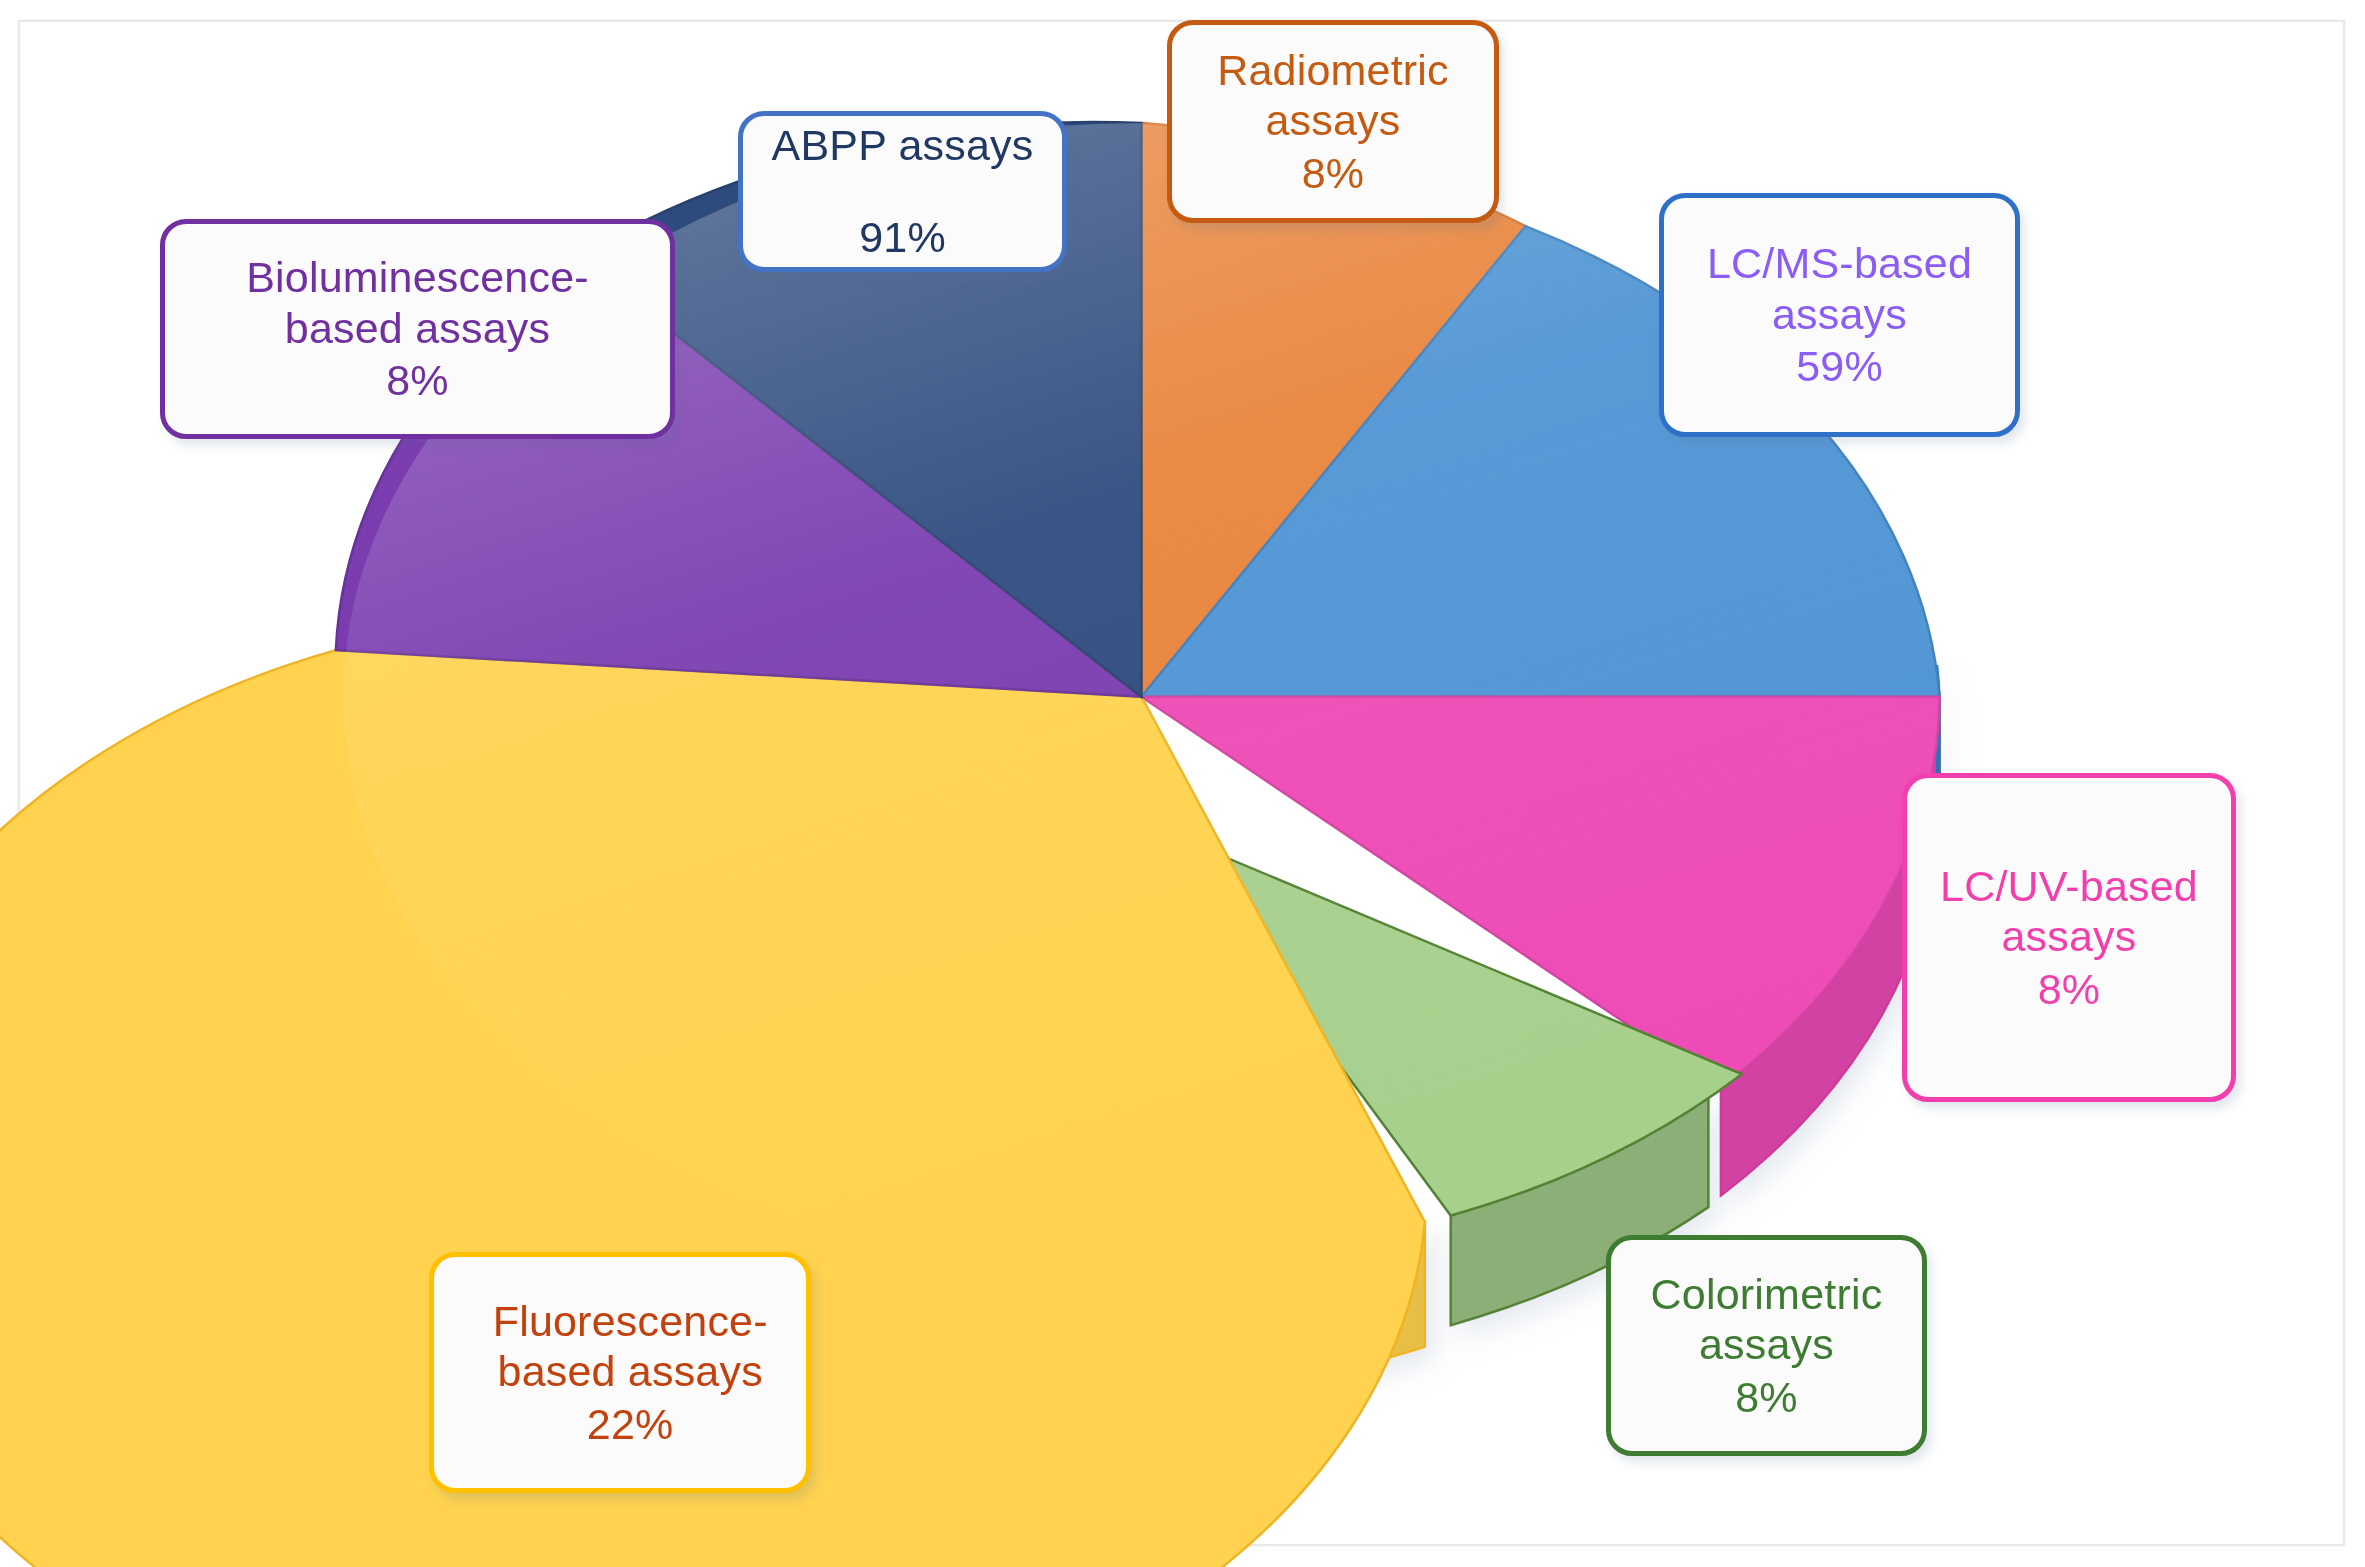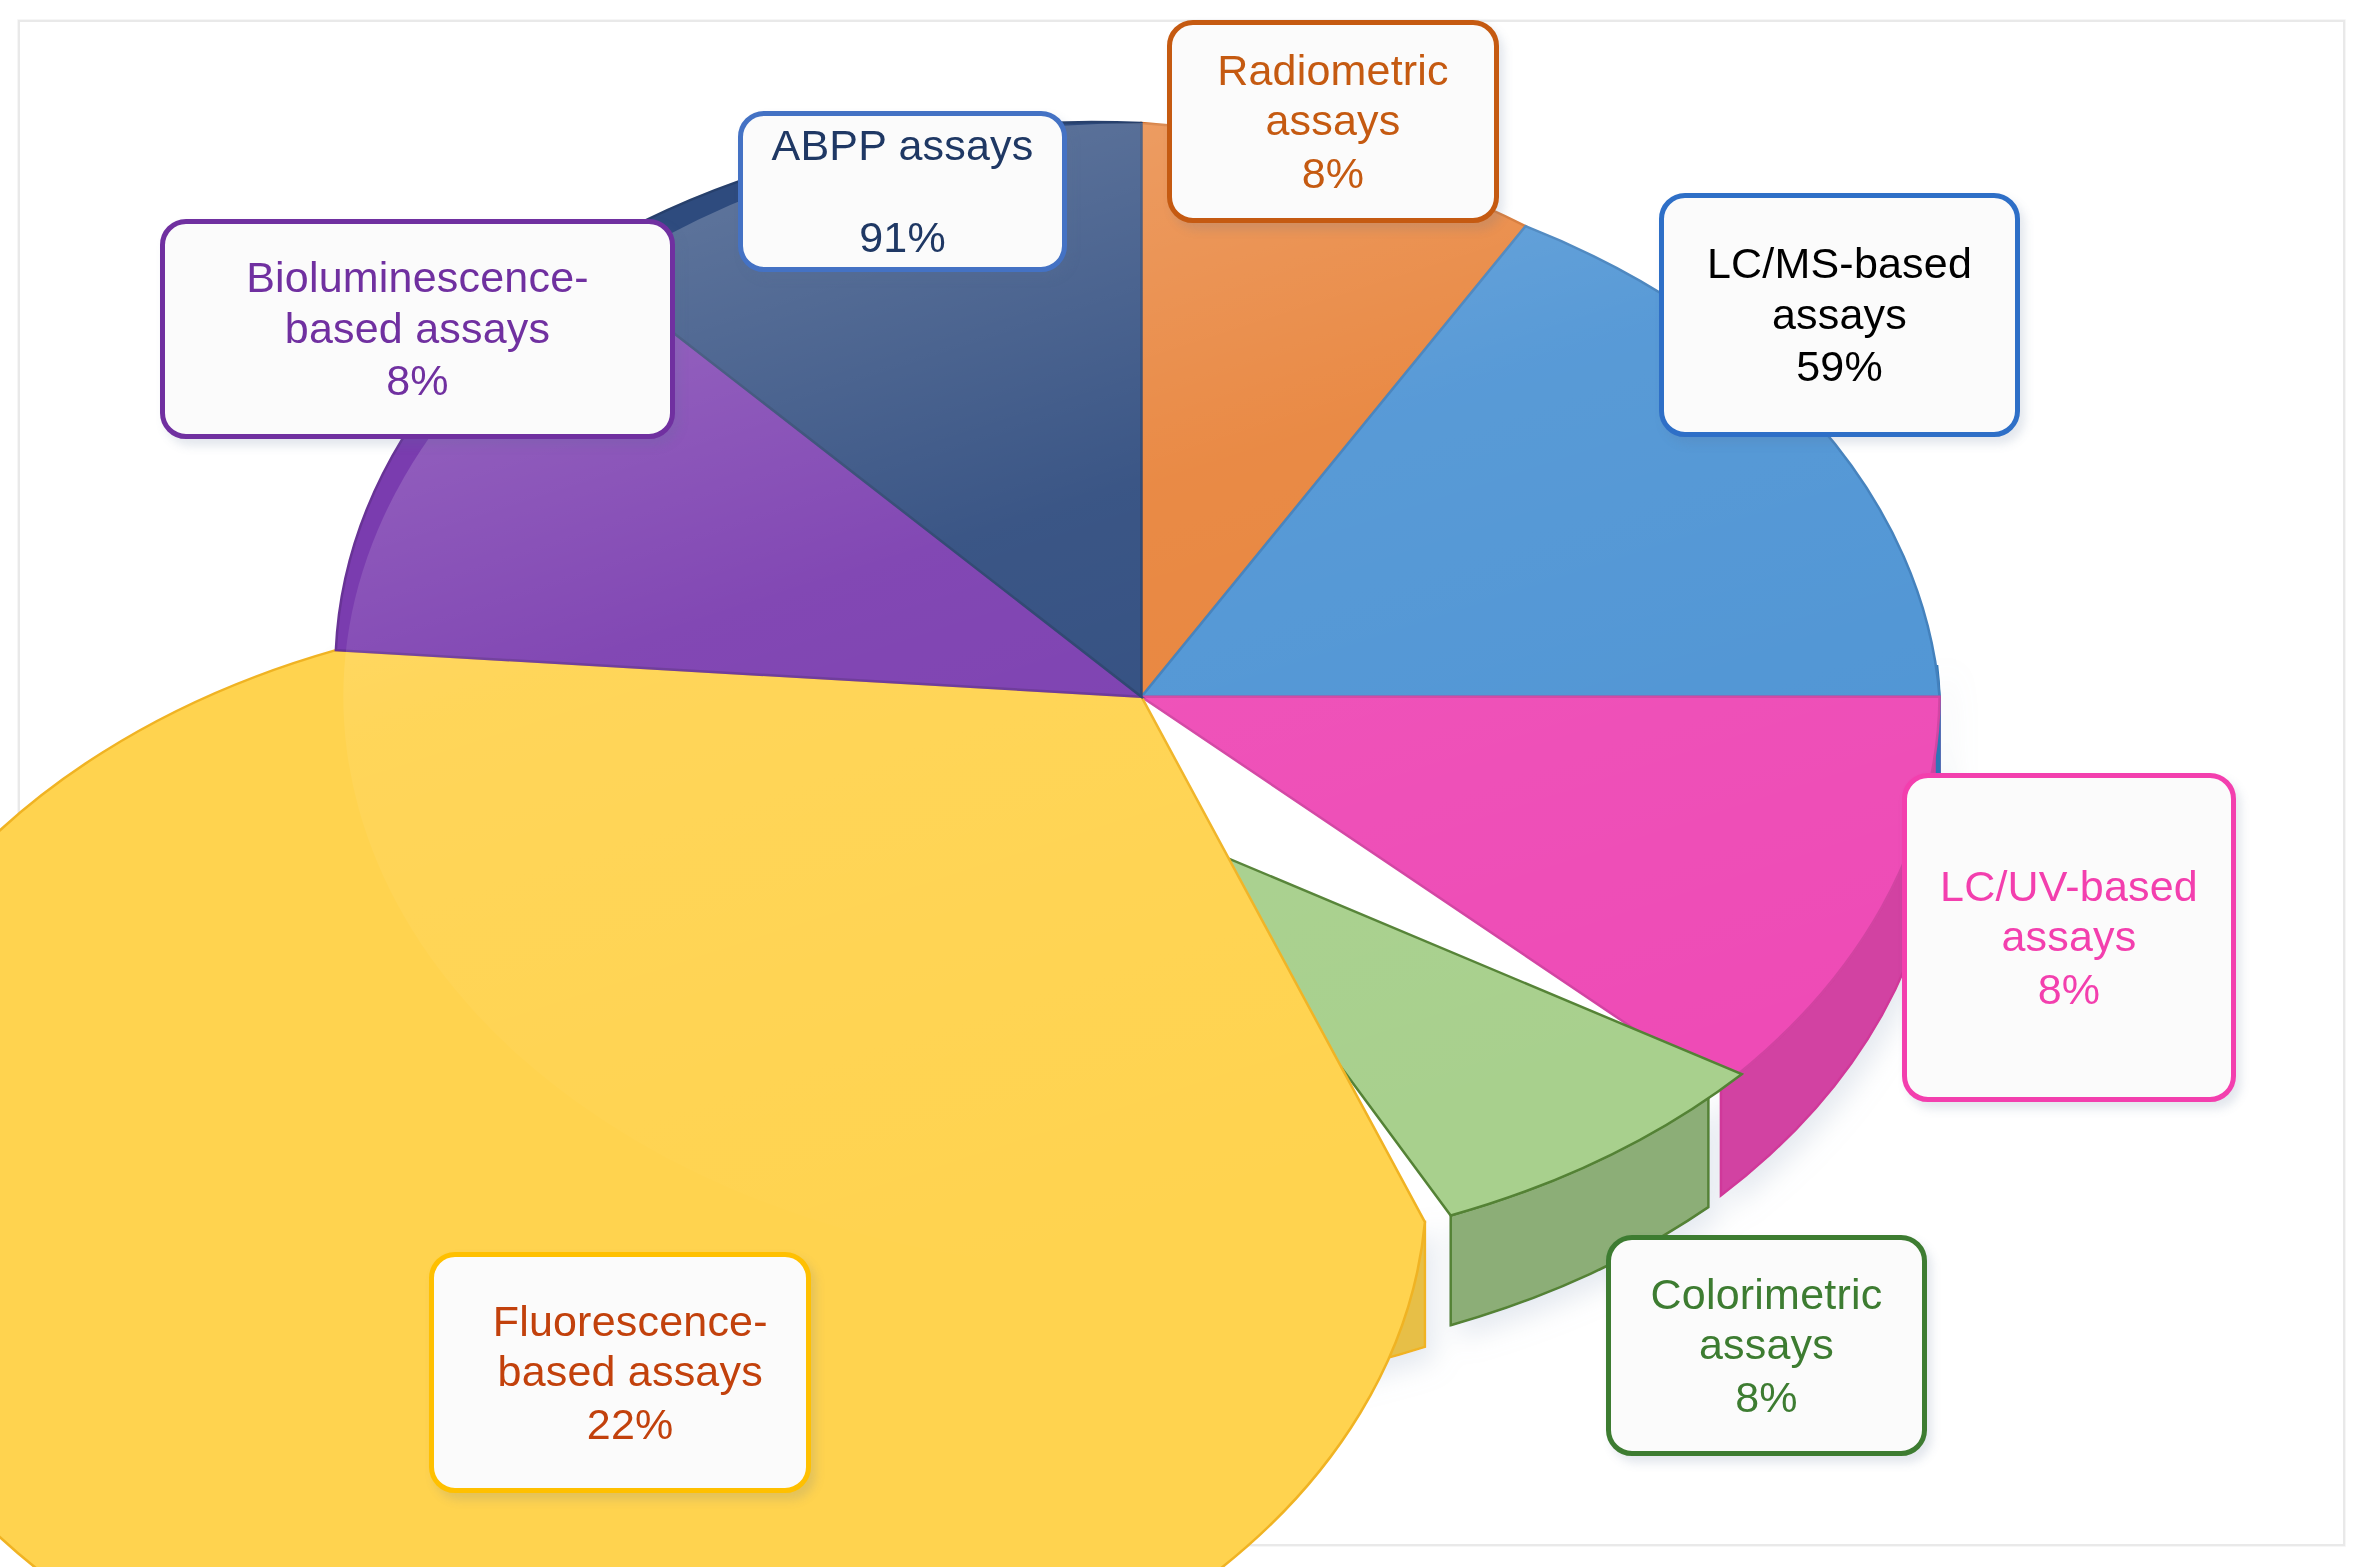--- a/index.html
+++ b/index.html
@@ -59,21 +59,21 @@
   }
   .callout .lbl,
   .callout .pct {
     display: block;
     white-space: pre-line;
   }
   .callout .pct { margin-top: 1.7px; }
 
   
   #cal-radiometric      { left: 1167px; top: 20px;   width: 332px;  height: 203px; border: 5px solid #C55A11; color: #C55A11; }
-  #cal-lcms             { left: 1659px; top: 193px;  width: 361px;  height: 244px; border: 5px solid #2E6FC7; color: #000000; }
+  #cal-lcms             { left: 1659px; top: 193px;  width: 361px;  height: 244px; border: 5px solid #2E6FC7; color: #8b5cf6; }
   #cal-lcuv             { left: 1902px; top: 773px;  width: 334px;  height: 329px; border: 5px solid #F33FAE; color: #F33FAE; text-align: center; }
   #cal-colorimetric     { left: 1606px; top: 1235px; width: 321px;  height: 221px; border: 5px solid #3D7C31; color: #3D7C31; }
   #cal-fluorescence     { left: 429px;  top: 1252px; width: 382px;  height: 241px; border: 5px solid #FFC000; color: #c2410c; padding-left: 32px; }
   #cal-bioluminescence  { left: 160px;  top: 219px;  width: 515px;  height: 220px; border: 5px solid #7030A0; color: #7030A0; }
   #cal-abpp             { left: 738px;  top: 111px;  width: 329px;  height: 161px; border: 5px solid #4472C4; color: #1F3864; gap: 40px; }
 </style>
 </head>
 <body>
 
 <div id="page">

